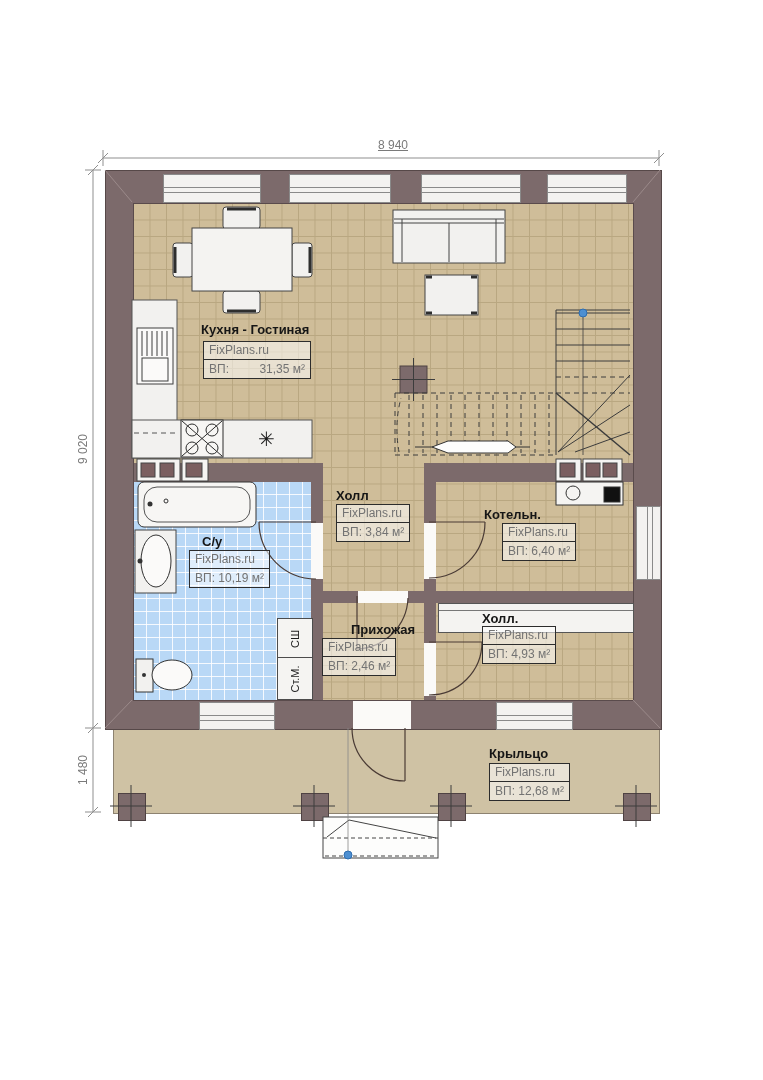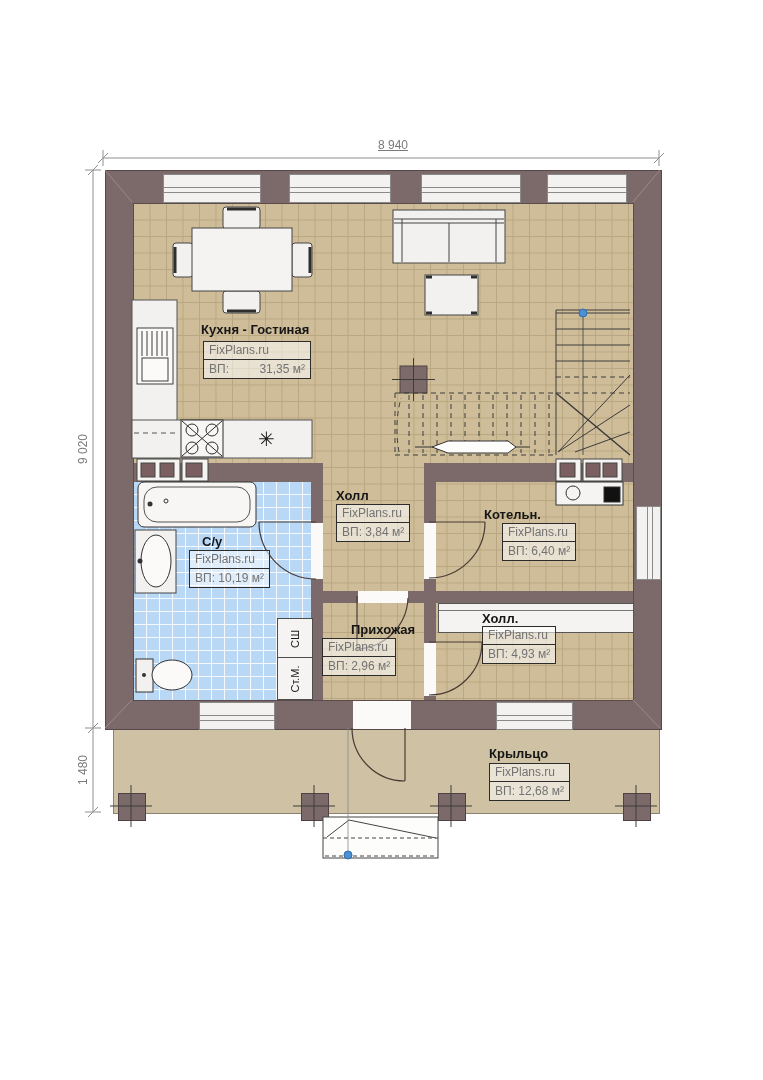--- a/index.html
+++ b/index.html
@@ -328,21 +328,21 @@
 
   <div class="room-name" style="left:202px;top:534px;">С/у</div>
   <div class="info-box" style="left:189px;top:550px;">
     <span class="brand">FixPlans.ru</span>
     <span class="area">ВП: 10,19 м²</span>
   </div>
 
   <div class="room-name" style="left:322px;top:622px;margin-left:29px;">Прихожая</div>
   <div class="info-box" style="left:322px;top:638px;">
     <span class="brand">FixPlans.ru</span>
-    <span class="area">ВП: 2,96 м²</span>
+    <span class="area">ВП: 2,46 м²</span>
   </div>
 
   <div class="room-name" style="left:482px;top:611px;">Холл.</div>
   <div class="info-box" style="left:482px;top:626px;">
     <span class="brand">FixPlans.ru</span>
     <span class="area">ВП: 4,93 м²</span>
   </div>
 
   <div class="room-name" style="left:489px;top:746px;text-align:center;">Крыльцо</div>
   <div class="info-box" style="left:489px;top:763px;">

